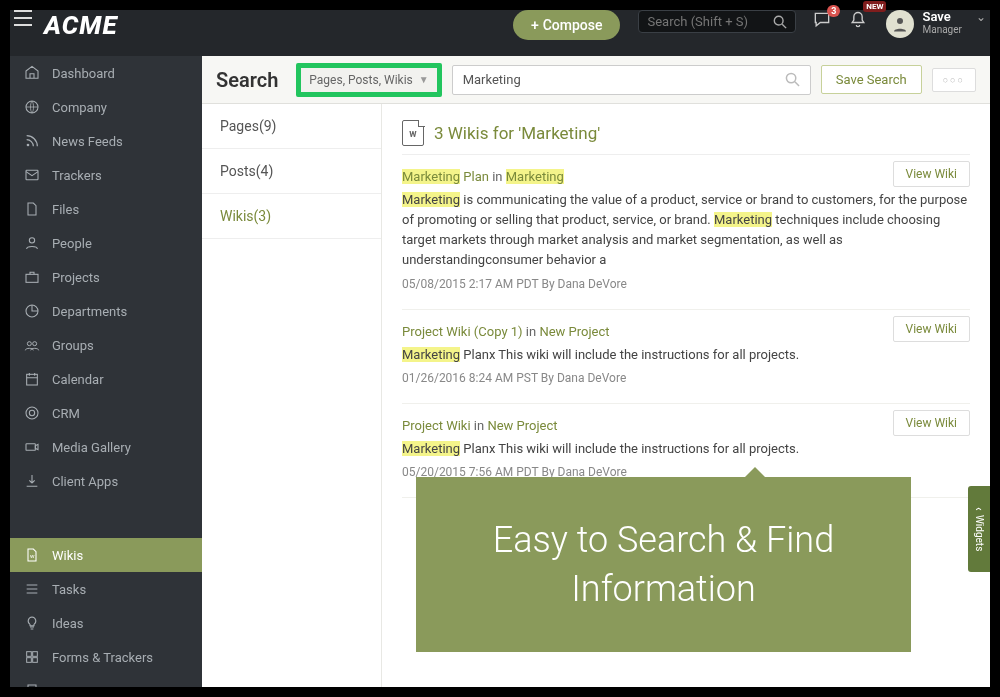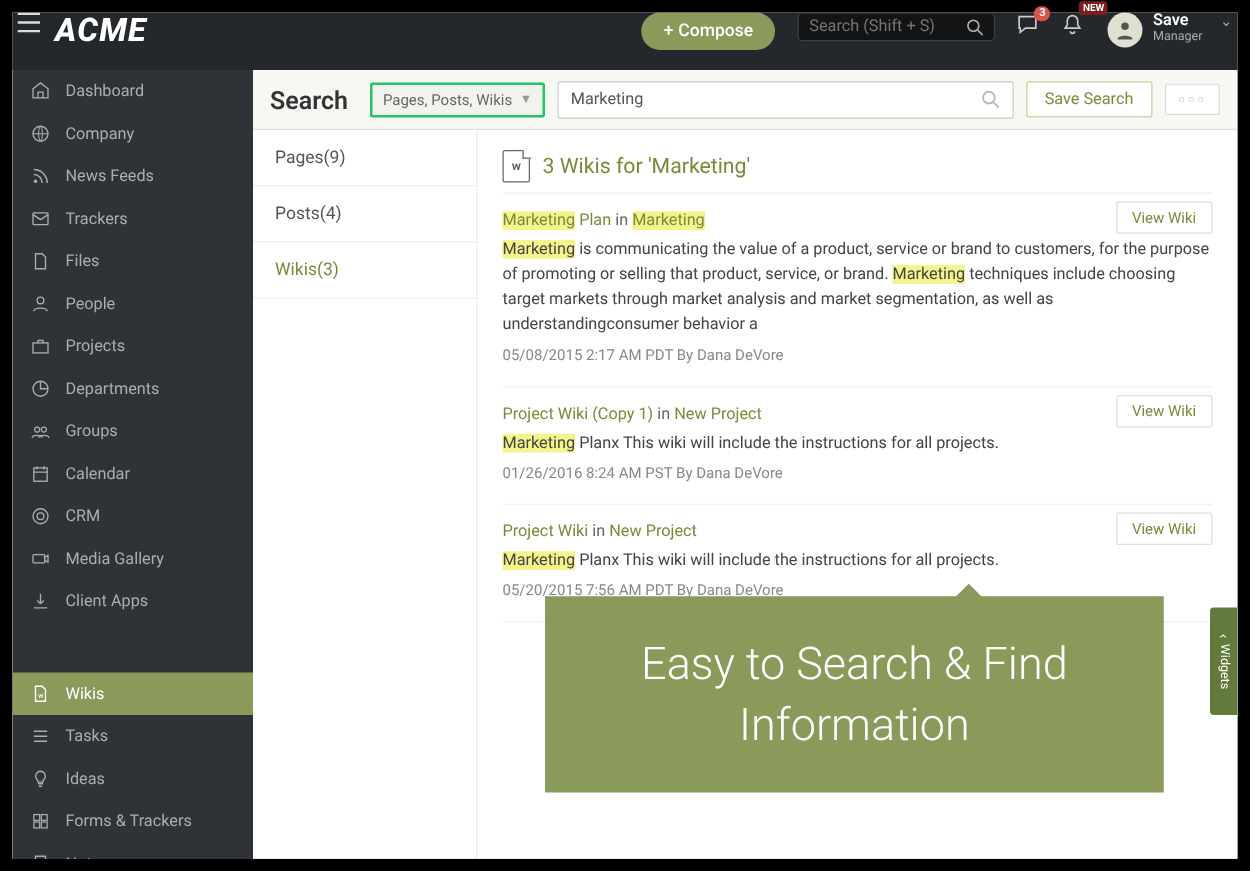--- a/index.html
+++ b/index.html
@@ -30,21 +30,21 @@
 
 .sb { width:192px; background:#2f3338; color:#a8aeb3; overflow-y:auto; font-size:13px; }
 .sb-item { display:flex; align-items:center; padding:9px 14px; cursor:pointer; gap:12px; }
 .sb-item.active { background:#8a9a5b; color:#fff;margin-top:40px; }
 .sb-ic { width:16px; display:flex; justify-content:center; font-size:15px; }
 
 
 .main { flex:1; background:#f7f7f4; display:flex; flex-direction:column; overflow:hidden; position:relative; }
 .tbar { height:48px; border-bottom:1px solid #e0e0dc; display:flex; align-items:center; padding:0 14px; gap:10px; }
 .t-title { font-size:20px; font-weight:600; color:#333; margin-right:8px; }
-.select { border:2px solid #22c55e; background:#f2f2ef; padding:5px 8px; font-size:12px; color:#666; display:flex; align-items:center; gap:6px; cursor:pointer; border-radius:2px; }
+.select { border:5px solid #22c55e; background:#f2f2ef; padding:5px 8px; font-size:12px; color:#666; display:flex; align-items:center; gap:6px; cursor:pointer; border-radius:2px; }
 .main-srch { flex:1; border:1px solid #ccc; display:flex; align-items:center; background:#fff; border-radius:2px; height:30px; }
 .main-srch input { flex:1; border:none; padding:0 10px; font-size:13px; color:#555; outline:none; }
 .main-srch .sic2 { color:#aaa; padding:0 10px; font-size:14px; }
 .save { border:1px solid #c7d19a; background:#fff; color:#7a8a3b; padding:6px 14px; font-size:13px; cursor:pointer; border-radius:2px; }
 .more { border:1px solid #ddd; background:#fff; color:#bbb; padding:6px 10px; cursor:pointer; border-radius:2px; letter-spacing:2px; font-size:9px; }
 
 .cols { flex:1; display:flex; overflow:hidden; }
 .filt { width:180px; background:#fff; border-right:1px solid #e8e8e4; }
 .filt-item { padding:14px 18px; border-bottom:1px solid #eee; font-size:14px; color:#555; cursor:pointer; }
 .filt-item.active { color:#7a8a3b; }
@@ -56,21 +56,21 @@
 .result { padding:14px 0 18px; border-bottom:1px solid #f0f0ec; position:relative; }
 .r-title { font-size:13px; margin-bottom:6px; }
 .r-title a { color:#7a8a3b; text-decoration:none; }
 .r-title .in { color:#666; }
 .r-body { font-size:13px; color:#444; line-height:1.55; margin-bottom:6px; }
 .hl { background:#f4f48a; }
 .r-meta { font-size:12px; color:#888; }
 .view-btn { position:absolute; right:0; top:6px; border:1px solid #ddd; background:#fff; color:#7a8a3b; padding:5px 12px; font-size:12px; cursor:pointer; border-radius:2px; }
 
 
-.callout { position:absolute; left:436px; top:477px; width:495px; height:157px; background:#8a9a5b; color:#fff; display:flex; align-items:center; justify-content:center; font-size:36px; font-weight:300; text-align:center; line-height:1.35; }
+.callout { position:absolute; left:416px; top:477px; width:495px; height:175px; background:#8a9a5b; color:#fff; display:flex; align-items:center; justify-content:center; font-size:36px; font-weight:300; text-align:center; line-height:1.35; }
 .callout::before { content:""; position:absolute; top:-24px; left:325px; border:14px solid transparent; border-bottom:14px solid #8a9a5b; }
 
 
 .wside { position:absolute; right:0; top:430px; width:22px; height:86px; background:#627a3b; color:#fff; writing-mode:vertical-rl; text-align:center; font-size:10px; display:flex; align-items:center; justify-content:center; gap:4px; cursor:pointer; border-radius:3px 0 0 3px; }
 .wside .ch { font-size:12px; }
 
 svg { display:block; }
 </style>
 </head>
 <body>

